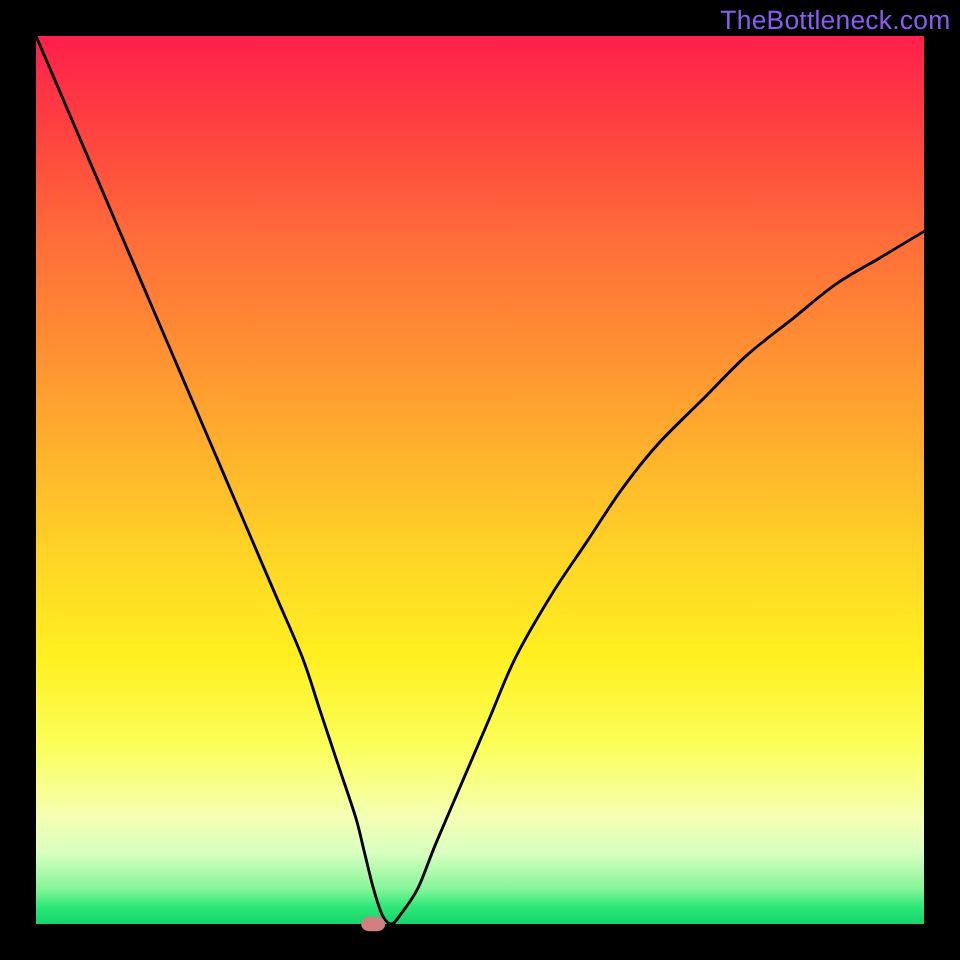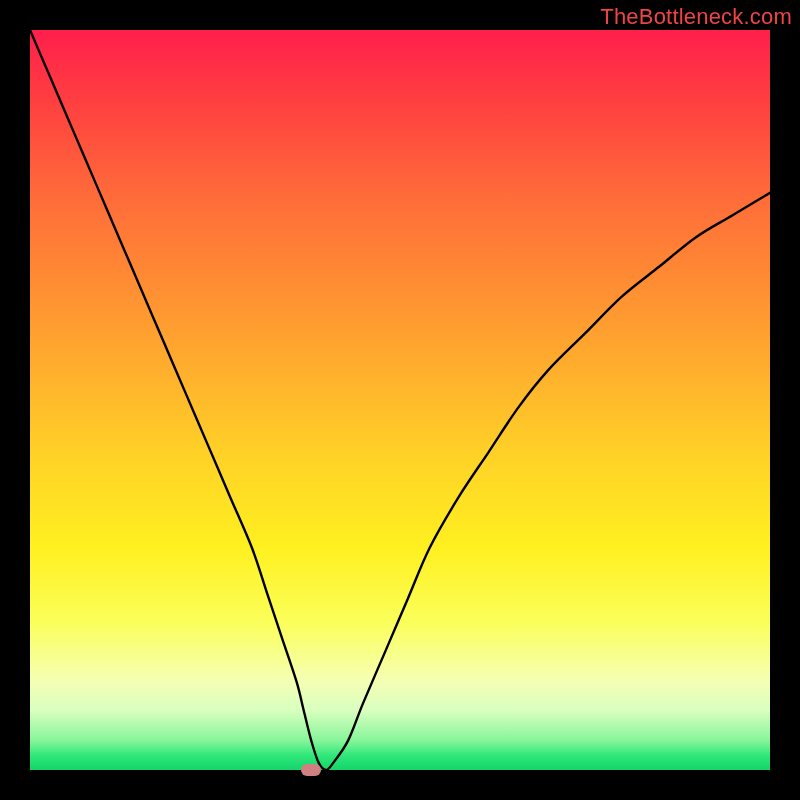--- a/index.html
+++ b/index.html
@@ -52,21 +52,21 @@
     width: 20px;
     height: 12px;
     border-radius: 6px;
     background: #d08080;
     transform: translate(-50%, -50%);
   }
   .watermark {
     position: absolute;
     top: 4px;
     right: 8px;
-    color: #ef4444;
+    color: #8b5cf6;
     font-size: 22px;
     font-weight: 500;
     letter-spacing: 0.2px;
     user-select: none;
   }
 </style>
 </head>
 <body>
 
 <div class="frame">

